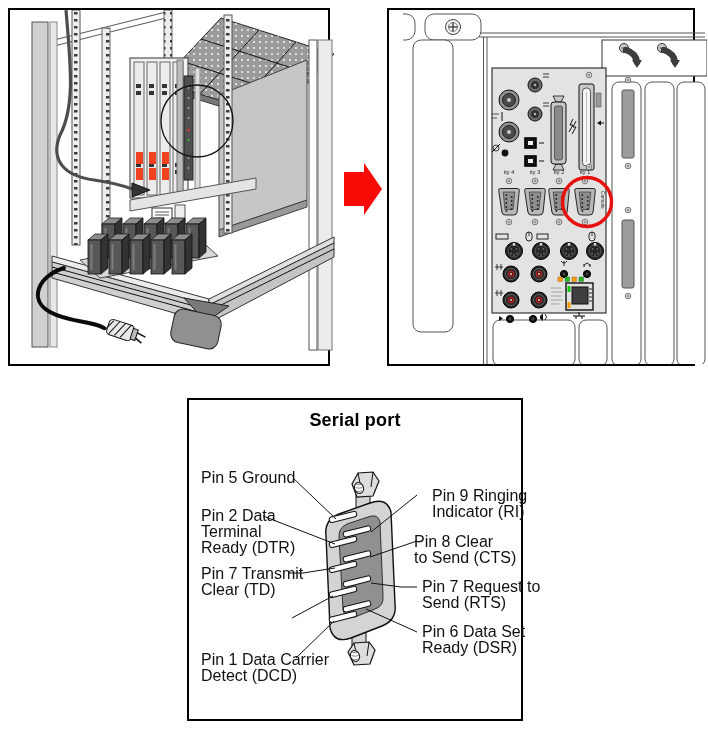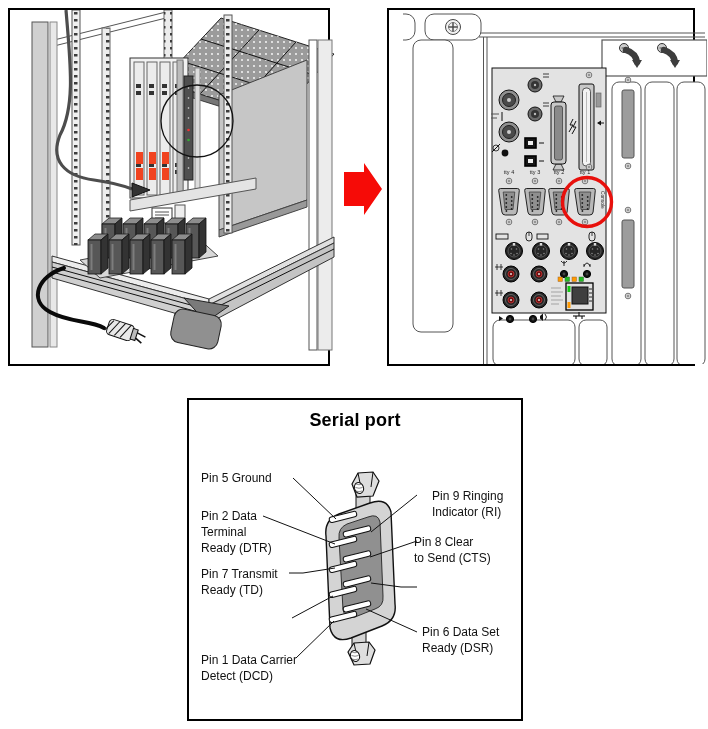--- a/index.html
+++ b/index.html
@@ -6,21 +6,21 @@
   .canvas{position:relative;width:708px;height:729px;background:#fff;
           font-family:"Liberation Sans","DejaVu Sans",sans-serif;overflow:hidden;}
   .figbox{position:absolute;border:2px solid #000;background:#fff;box-sizing:border-box;padding-left:14px;}
   #box-rack{left:8px;top:8px;width:322px;height:358px;}
   #box-io{left:387px;top:8px;width:308px;height:358px;}
   #box-serial{left:187px;top:398px;width:336px;height:323px;}
   #arrow-wrap{position:absolute;left:340px;top:160px;width:44px;height:60px;}
   
   .diagram-title{position:absolute;left:0;right:0;top:10px;text-align:center;
                  font-weight:bold;font-size:18px;color:#000;letter-spacing:.2px;}
-  .pin-label{position:absolute;font-size:12px;line-height:16px;color:#111;white-space:nowrap;}
+  .pin-label{position:absolute;font-size:16px;line-height:16px;color:#111;white-space:nowrap;}
   #conn-svg{position:absolute;left:0;top:0;}
   
   .ln{stroke:#555;fill:none;stroke-width:1;}
   .lnd{stroke:#111;fill:none;stroke-width:1;}
   .wfill{fill:#fff;stroke:#555;stroke-width:1;}
   text.tiny{font-family:"Liberation Sans",sans-serif;fill:#222;}
 </style>
 </head>
 <body>
 
@@ -529,34 +529,38 @@
     <div class="pin-label" style="left:12px;top:70px;">
       <div>Pin 5 Ground</div>
     </div>
     <div class="pin-label" style="left:12px;top:108px;">
       <div>Pin 2 Data</div>
       <div>Terminal</div>
       <div>Ready (DTR)</div>
     </div>
     <div class="pin-label" style="left:12px;top:166px;">
       <div>Pin 7 Transmit</div>
-      <div>Ready (TD)</div>
+      <div>Clear (TD)</div>
     </div>
     <div class="pin-label" style="left:12px;top:252px;">
       <div>Pin 1 Data Carrier</div>
       <div>Detect (DCD)</div>
     </div>
 
     <div class="pin-label" style="left:243px;top:88px;">
       <div>Pin 9 Ringing</div>
       <div>Indicator (RI)</div>
     </div>
     <div class="pin-label" style="left:225px;top:134px;">
       <div>Pin 8 Clear</div>
       <div>to Send (CTS)</div>
     </div>
+    <div class="pin-label" style="left:233px;top:179px;">
+      <div>Pin 7 Request to</div>
+      <div>Send (RTS)</div>
+    </div>
     <div class="pin-label" style="left:233px;top:224px;">
       <div>Pin 6 Data Set</div>
       <div>Ready (DSR)</div>
     </div>
   </div>
 
 </div>
 
 </body></html>

